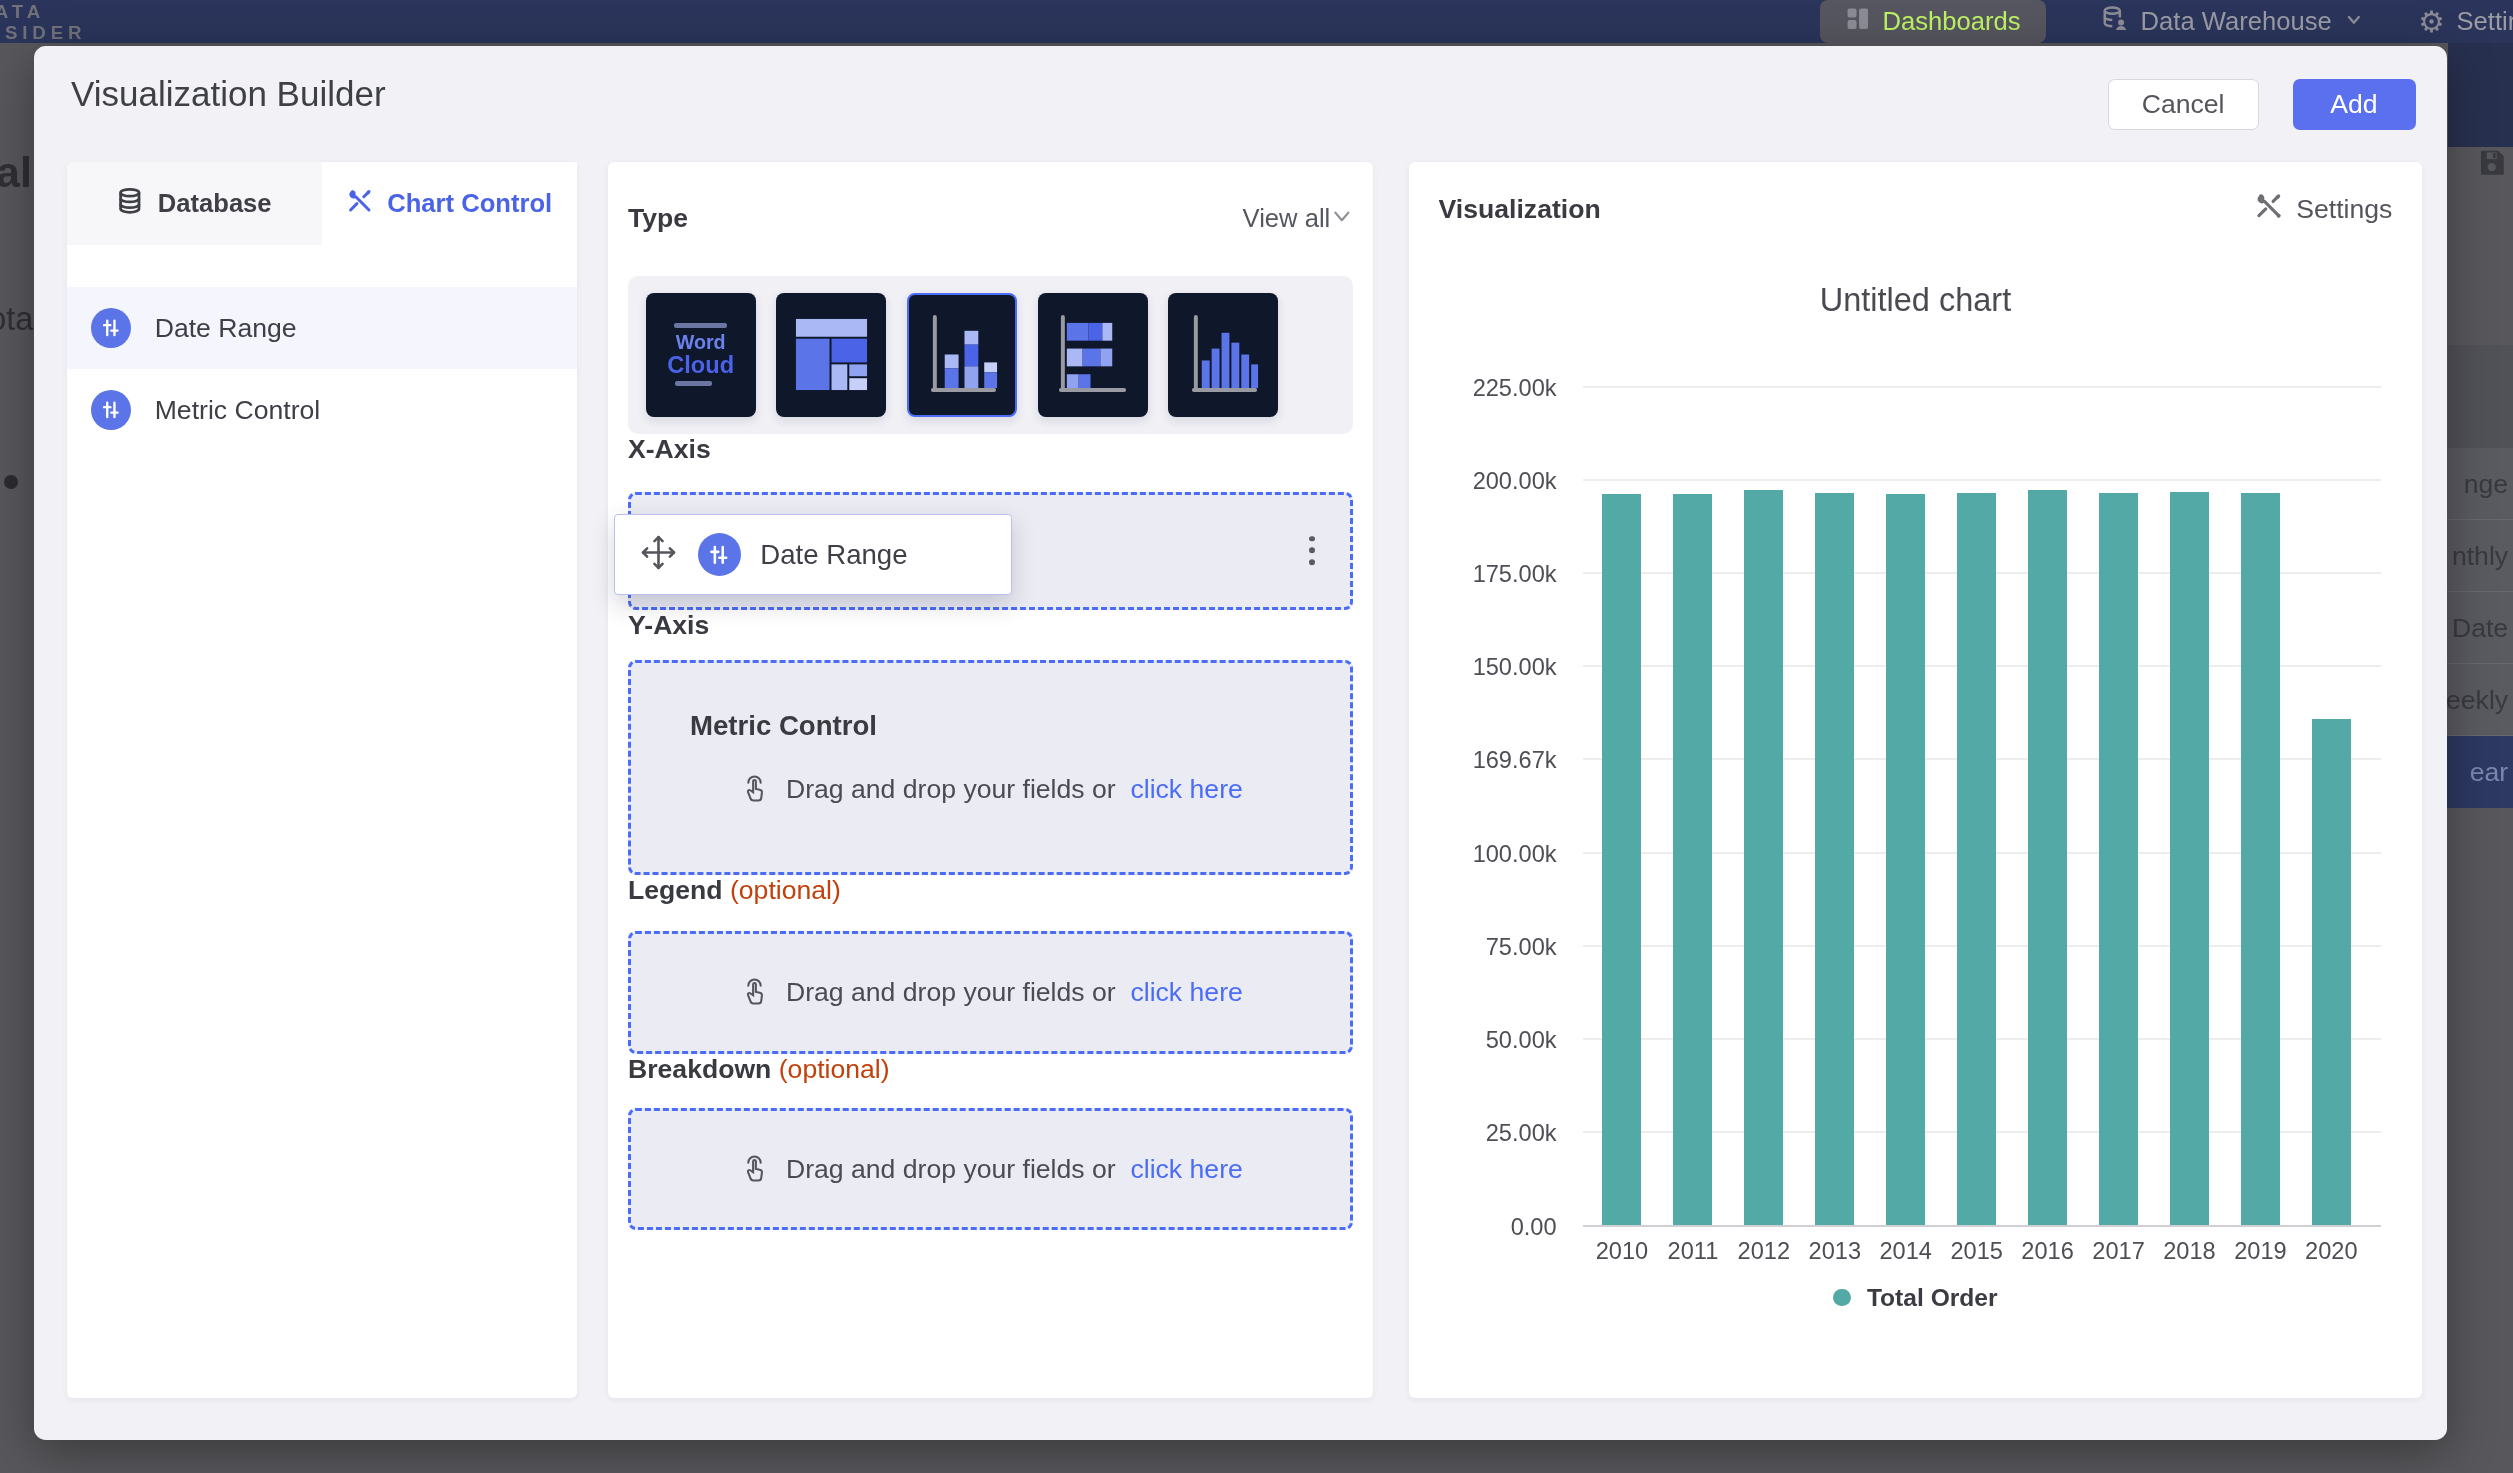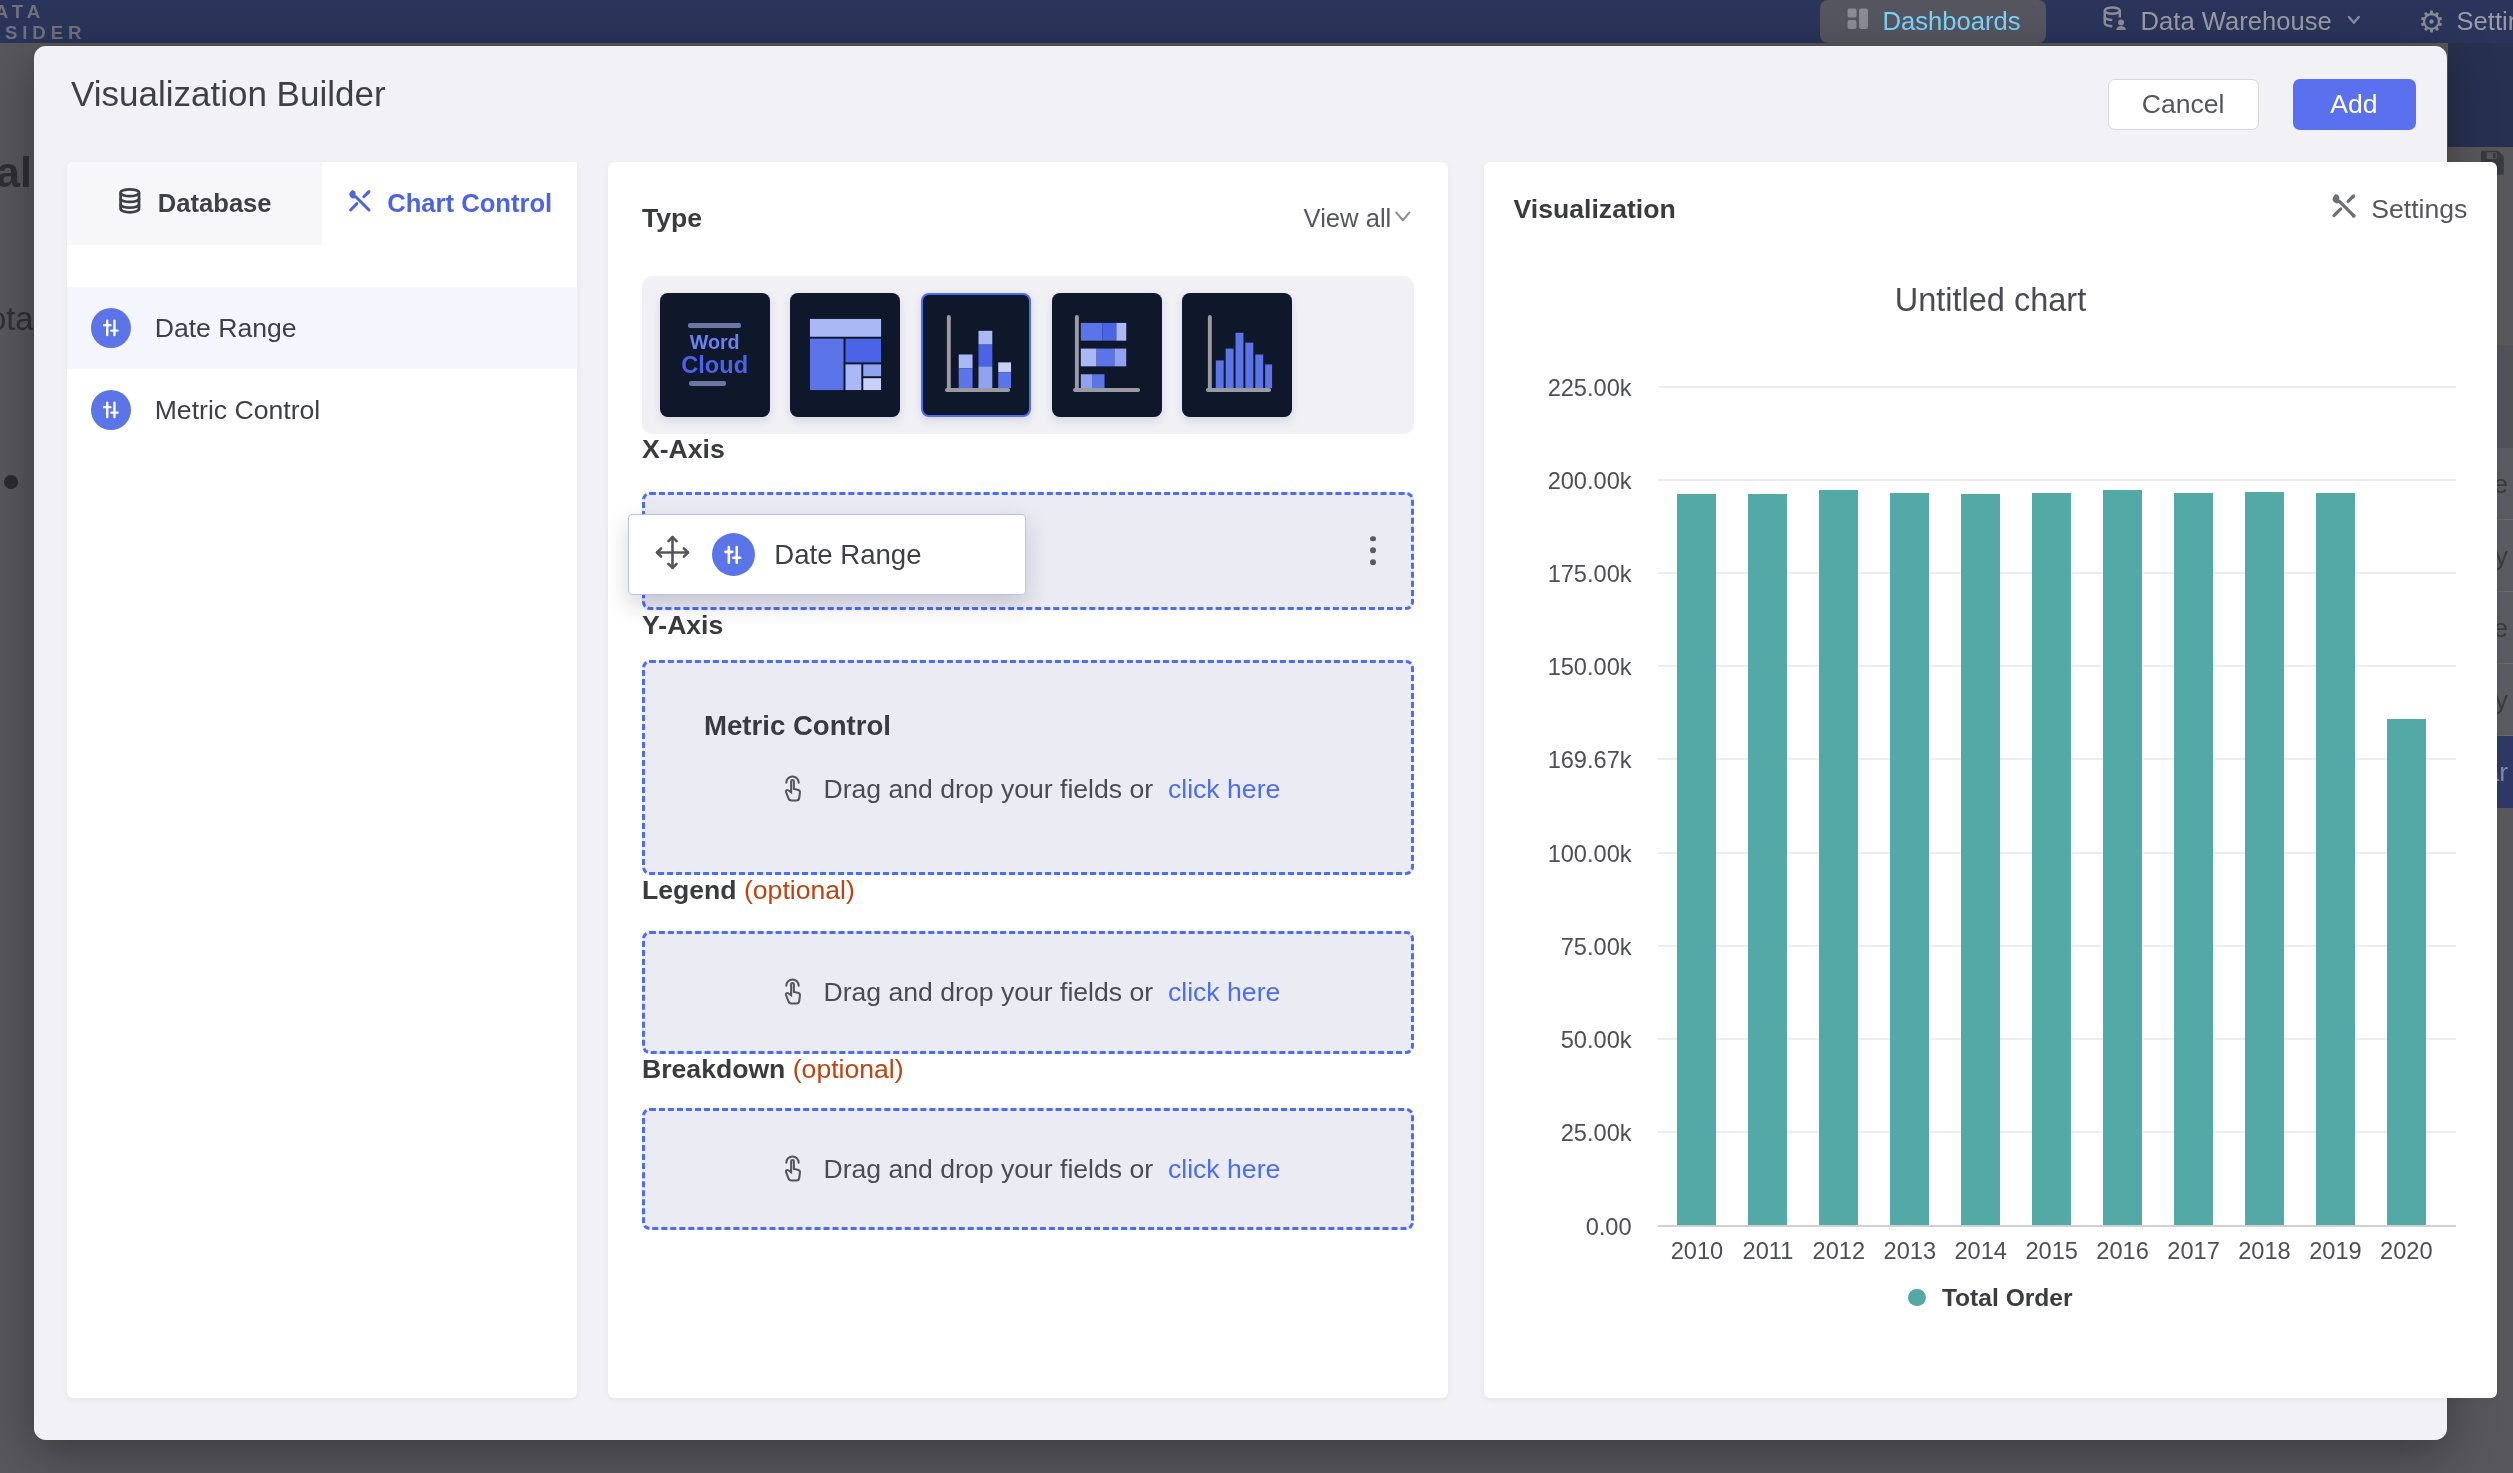--- a/index.html
+++ b/index.html
@@ -5,21 +5,21 @@
   html,body{margin:0;padding:0;}
   .stage{position:relative;width:2514px;height:1474px;overflow:hidden;
          background:#58585c;font-family:"Liberation Sans",sans-serif;}
 
   
   .topnav{position:absolute;left:0;top:0;width:2514px;height:43px;background:#2b355b;z-index:1;}
   .logo{position:absolute;left:-23.6px;top:0;color:#70717a;font-weight:700;font-size:18.7px;
         letter-spacing:4.9px;line-height:20.7px;padding-top:2px;}
   .nav-items{position:absolute;right:-35px;top:0;height:43px;display:flex;align-items:center;gap:55px;color:#9a9ba4;}
   .nav-item{display:flex;align-items:center;gap:11.8px;font-size:25.6px;height:43px;}
-  .nav-item.pill{background:#55565f;border-radius:7.9px;padding:0 25.6px;color:#7dd3fc;}
+  .nav-item.pill{background:#55565f;border-radius:7.9px;padding:0 25.6px;color:#bef264;}
   .nav-item svg{flex:0 0 auto;}
   .gear{font-size:29.6px;color:#8b8c95;line-height:1;}
 
   .frag{position:absolute;color:#2f2f34;z-index:1;font-weight:500;}
   .frag.h1{left:-3.9px;top:148px;font-size:43px;font-weight:700;}
   .frag.h2{left:-11.8px;top:301px;font-size:32.5px;}
   .dot-frag{position:absolute;left:3.9px;top:475px;width:13.8px;height:13.8px;border-radius:50%;background:#2b2b30;z-index:1;}
 
   .right-navy{position:absolute;left:2448px;top:43px;width:66px;height:104px;background:#27304f;z-index:1;}
   .right-band{position:absolute;left:2448px;top:345px;width:66px;height:103px;background:#515158;z-index:1;}
@@ -36,21 +36,21 @@
   .modal-title{position:absolute;left:37px;top:27.6px;font-size:35px;font-weight:500;color:#3f4046;}
   .modal-actions{position:absolute;right:31.5px;top:32.5px;display:flex;gap:34px;}
   .btn{height:51px;border-radius:6.9px;font-size:26.6px;display:flex;align-items:center;justify-content:center;
        padding:0 33px;box-sizing:border-box;cursor:pointer;}
   .btn.cancel{background:#ffffff;border:1px solid #d8d8dc;color:#55565c;}
   .btn.add{background:var(--add_blue,#5b70ee);color:#ffffff;min-width:123px;}
 
   .panels{position:absolute;left:32.5px;top:116px;display:flex;gap:0;}
   .panel{background:#ffffff;border-radius:5.9px;box-shadow:0 2px 5.9px rgba(20,20,40,.06);height:1236px;box-sizing:border-box;}
   .panel.left{width:510px;margin-right:31.5px;}
-  .panel.mid{width:840px;margin-right:36px;padding:0 34px;}
+  .panel.mid{width:765px;margin-right:36px;padding:0 20px;}
   .panel.right{width:1013px;padding:0 29.6px;}
 
   
   .tabs{display:flex;height:83px;}
   .tab{flex:1;display:flex;align-items:center;justify-content:center;gap:13.8px;font-size:25.6px;font-weight:700;cursor:pointer;}
   .tab.inactive{background:#f7f7f9;color:#3f4046;border-radius:5.9px 0 0 0;}
   .tab.active{background:#ffffff;color:#4a63e7;}
   .fields{margin-top:42px;}
   .field{height:82px;display:flex;align-items:center;gap:23.6px;padding-left:24.6px;cursor:pointer;}
   .field.hl{background:#f5f6fd;}

